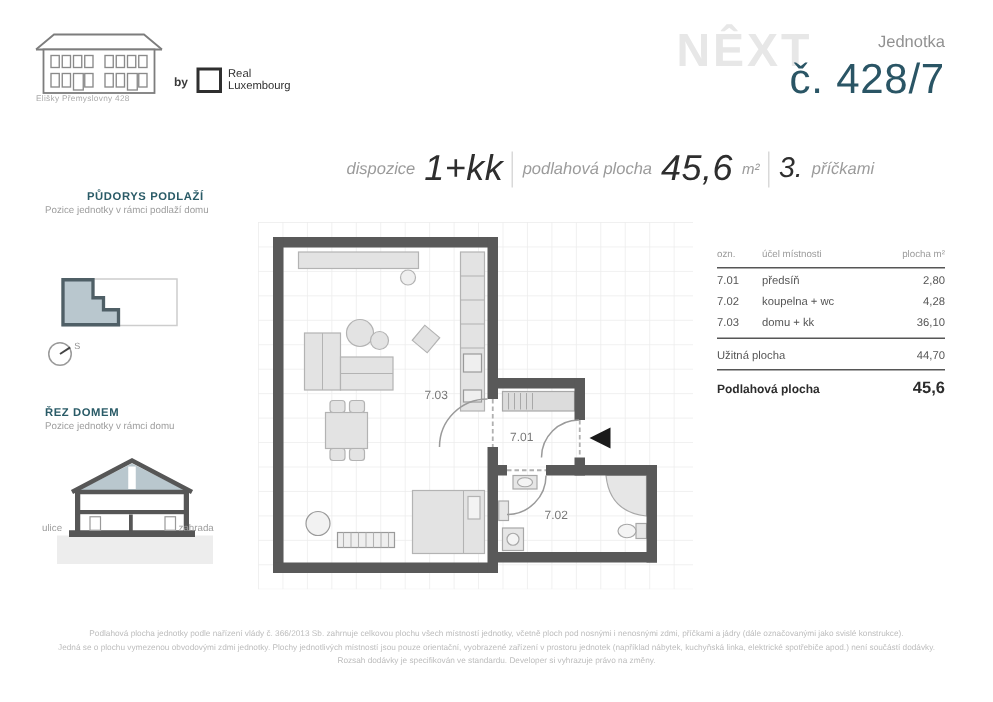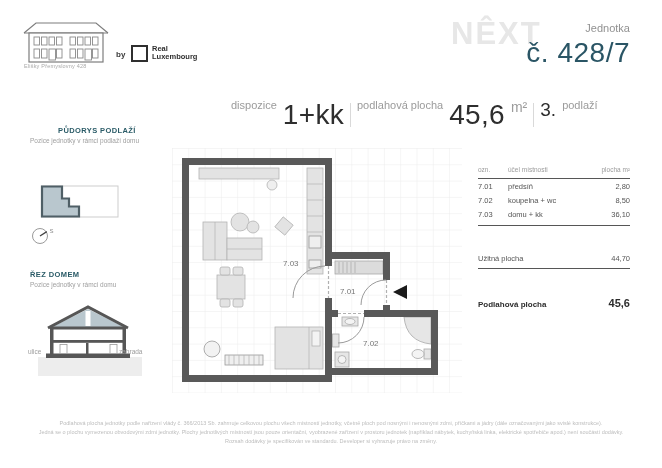--- a/index.html
+++ b/index.html
@@ -4,49 +4,49 @@
 <style>
   html,body{margin:0;padding:0;background:#ffffff;}
   .page{position:relative;width:662px;height:468px;background:#fff;overflow:hidden;
         font-family:"Liberation Sans","DejaVu Sans",sans-serif;color:#333;}
   .abs{position:absolute;}
 
   
   .bldg-caption{position:absolute;left:24px;top:63px;width:100px;font-size:5.5px;color:#a9a9a9;letter-spacing:.2px;}
   .by-label{position:absolute;left:116px;top:50px;font-size:8px;font-weight:bold;color:#3a3a3a;}
   .rl-square{position:absolute;left:131px;top:45px;width:13px;height:13px;border:2px solid #2f2f2f;}
-  .rl-name{position:absolute;left:152px;top:45px;font-size:7.5px;font-weight:bold;color:#2f2f2f;line-height:8px;}
+  .rl-name{position:absolute;left:152px;top:45px;font-size:7.5px;font-weight:normal;color:#2f2f2f;line-height:8px;}
 
   
   .next-logo{position:absolute;left:451px;top:16px;font-size:31px;font-weight:bold;
              letter-spacing:2px;color:#e7e7e7;}
   .unit-block{position:absolute;right:32px;top:22px;text-align:right;}
   .unit-label{font-size:11px;color:#919191;}
   .unit-number{font-size:28px;color:#2a5565;letter-spacing:.5px;margin-top:3px;}
 
   
-  .spec-bar{position:absolute;left:231px;top:99px;display:flex;align-items:flex-start;gap:6px;white-space:nowrap;}
+  .spec-bar{position:absolute;left:231px;top:99px;display:flex;align-items:center;gap:6px;white-space:nowrap;font-style:italic;}
   .spec-label{font-size:11px;color:#9b9b9b;}
-  .spec-value{font-size:28px;color:#2e2e2e;letter-spacing:.3px;}
+  .spec-value{font-size:24px;color:#2e2e2e;letter-spacing:.3px;}
   .spec-value-sm{font-size:19px;color:#2e2e2e;}
-  .spec-unit{font-size:14px;color:#9b9b9b;}
+  .spec-unit{font-size:10px;color:#9b9b9b;}
   .spec-div{width:1px;height:24px;background:#d9d9d9;align-self:center;}
 
   
   .side-title{position:absolute;left:30px;font-size:7.5px;font-weight:bold;letter-spacing:.4px;color:#2a5b67;}
   .side-sub{position:absolute;left:30px;font-size:6.5px;color:#9e9e9e;}
 
   
   .rtable{position:absolute;left:478px;top:166px;width:152px;font-size:7.5px;color:#555;}
   .trow{display:grid;grid-template-columns:30px 1fr auto;align-items:baseline;}
   .thead{font-size:6.5px;color:#9b9b9b;padding-bottom:5px;}
   .tsep{border-top:1px solid #565656;margin:0;}
   .tbody .trow{padding:3px 0 2px 0;}
   .trow .num{text-align:center;}
-  .trow2{display:grid;grid-template-columns:1fr auto;align-items:baseline;margin-top:22px;}
+  .trow2{display:grid;grid-template-columns:1fr auto;align-items:baseline;}
   .uzitna{padding:6px 0 5px 0;}
   .podla{padding-top:6px;font-weight:bold;color:#2c2c2c;font-size:8px;}
   .podla .num{font-size:11px;}
 
   
   .footer{position:absolute;left:28px;right:28px;top:419px;text-align:center;
           font-size:5.5px;line-height:9px;color:#bdbdbd;}
 
   svg text{font-family:"Liberation Sans","DejaVu Sans",sans-serif;}
 </style>
@@ -95,21 +95,21 @@
 
   <div class="spec-bar">
     <span class="spec-label">dispozice</span>
     <span class="spec-value">1+kk</span>
     <span class="spec-div"></span>
     <span class="spec-label">podlahová plocha</span>
     <span class="spec-value">45,6</span>
     <span class="spec-unit">m²</span>
     <span class="spec-div"></span>
     <span class="spec-value-sm">3.</span>
-    <span class="spec-label">podlaží</span>
+    <span class="spec-label">příčkami</span>
   </div>
 
   <div class="side-title" style="top:126px;padding-left:28px;">PŮDORYS PODLAŽÍ</div>
   <div class="side-sub" style="top:137px;">Pozice jednotky v rámci podlaží domu</div>
 
   <svg class="abs" style="left:40px;top:184px;" width="80" height="36" viewBox="0 0 80 36">
     <rect x="1.5" y="2" width="76.5" height="31" fill="#fff" stroke="#cdcdcd" stroke-width="1"></rect>
     <path d="M2,2.5 H22 V14.5 H29 V22.5 H39 V32.5 H2 Z" fill="#b9c7ce" stroke="#4f5f66" stroke-width="2.2"></path>
   </svg>
 
@@ -249,21 +249,21 @@
     <div class="tsep"></div>
     <div class="tbody">
       <div class="trow">
         <span>7.01</span>
         <span>předsíň</span>
         <span class="num">2,80</span>
       </div>
       <div class="trow">
         <span>7.02</span>
         <span>koupelna + wc</span>
-        <span class="num">8,50</span>
+        <span class="num">4,28</span>
       </div>
       <div class="trow">
         <span>7.03</span>
         <span>domu + kk</span>
         <span class="num">36,10</span>
       </div>
     </div>
     <div class="tsep" style="margin-top:4px;"></div>
     <div class="trow2 uzitna">
       <span>Užitná plocha</span>

